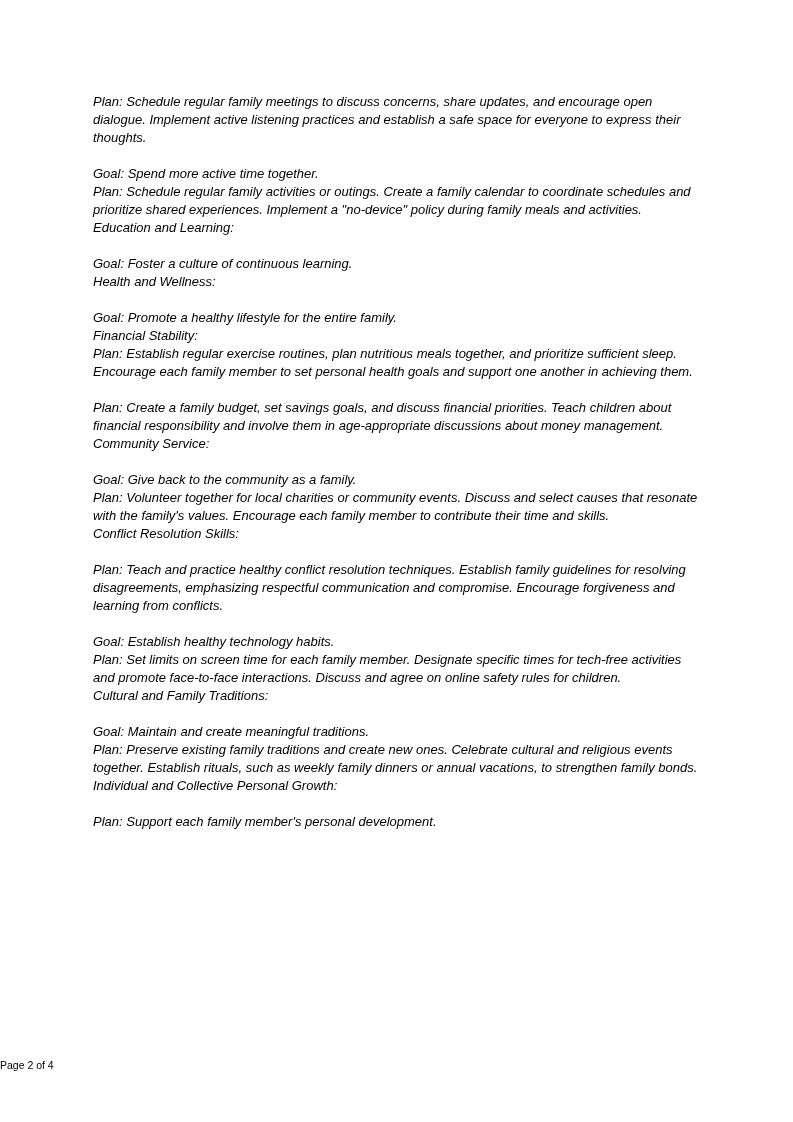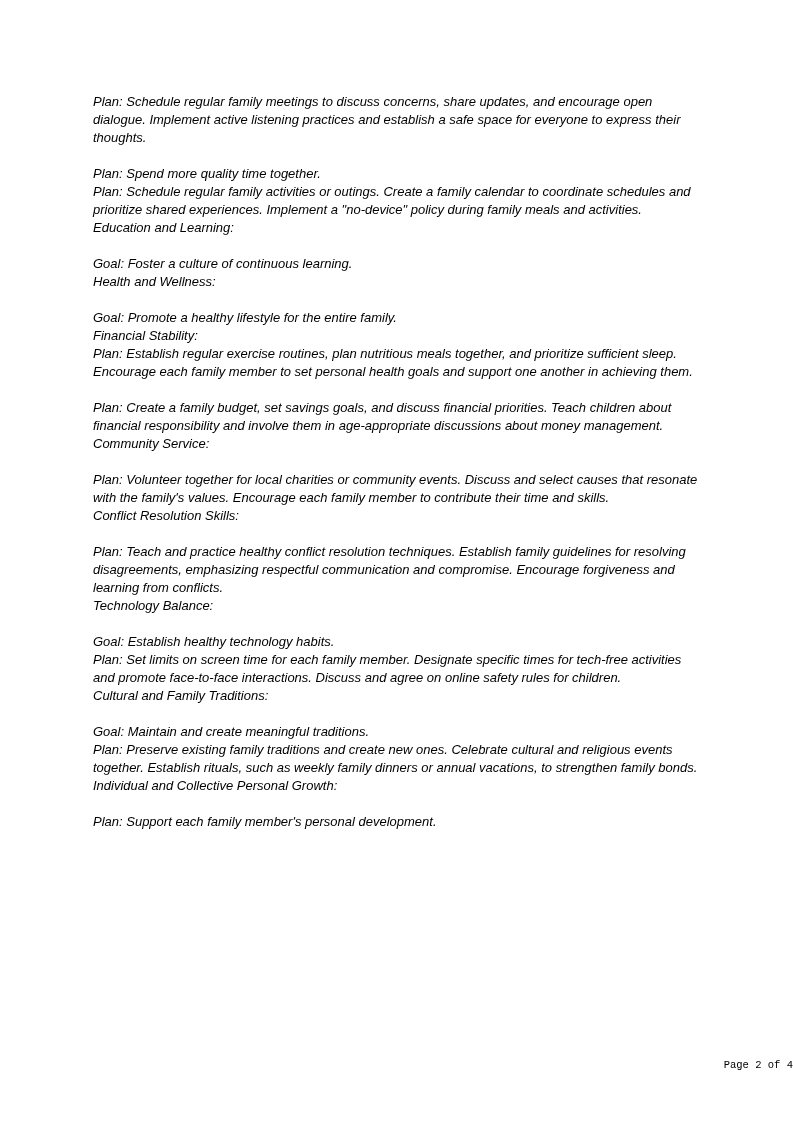--- a/index.html
+++ b/index.html
@@ -30,54 +30,53 @@
   .doc-content p {
     margin: 0;
     padding: 0;
     min-height: 18px;
   }
   .page-footer {
     position: absolute;
     left: 0;
     top: 1058px;
     width: 100%;
-    text-align: right;
+    text-align: left;
     font-style: normal;
     font-size: 10.5px;
     line-height: 14px;
     color: #000000;
-    font-family: Liberation Mono, monospace;
   }
 </style>
 </head>
 <body>
 
 <div class="page">
   <div class="doc-content">
     <p>Plan: Schedule regular family meetings to discuss concerns, share updates, and encourage open dialogue. Implement active listening practices and establish a safe space for everyone to express their thoughts.</p>
     <p></p>
-    <p>Plan: Spend more quality time together.</p>
+    <p>Goal: Spend more active time together.</p>
     <p>Plan: Schedule regular family activities or outings. Create a family calendar to coordinate schedules and prioritize shared experiences. Implement a "no-device" policy during family meals and activities.</p>
     <p>Education and Learning:</p>
     <p></p>
     <p>Goal: Foster a culture of continuous learning.</p>
     <p>Health and Wellness:</p>
     <p></p>
     <p>Goal: Promote a healthy lifestyle for the entire family.</p>
     <p>Financial Stability:</p>
     <p>Plan: Establish regular exercise routines, plan nutritious meals together, and prioritize sufficient sleep. Encourage each family member to set personal health goals and support one another in achieving them.</p>
     <p></p>
     <p>Plan: Create a family budget, set savings goals, and discuss financial priorities. Teach children about financial responsibility and involve them in age-appropriate discussions about money management.</p>
     <p>Community Service:</p>
     <p></p>
+    <p>Goal: Give back to the community as a family.</p>
     <p>Plan: Volunteer together for local charities or community events. Discuss and select causes that resonate with the family's values. Encourage each family member to contribute their time and skills.</p>
     <p>Conflict Resolution Skills:</p>
     <p></p>
     <p>Plan: Teach and practice healthy conflict resolution techniques. Establish family guidelines for resolving disagreements, emphasizing respectful communication and compromise. Encourage forgiveness and learning from conflicts.</p>
-    <p>Technology Balance:</p>
     <p></p>
     <p>Goal: Establish healthy technology habits.</p>
     <p>Plan: Set limits on screen time for each family member. Designate specific times for tech-free activities and promote face-to-face interactions. Discuss and agree on online safety rules for children.</p>
     <p>Cultural and Family Traditions:</p>
     <p></p>
     <p>Goal: Maintain and create meaningful traditions.</p>
     <p>Plan: Preserve existing family traditions and create new ones. Celebrate cultural and religious events together. Establish rituals, such as weekly family dinners or annual vacations, to strengthen family bonds.</p>
     <p>Individual and Collective Personal Growth:</p>
     <p></p>
     <p>Plan: Support each family member's personal development.</p>

